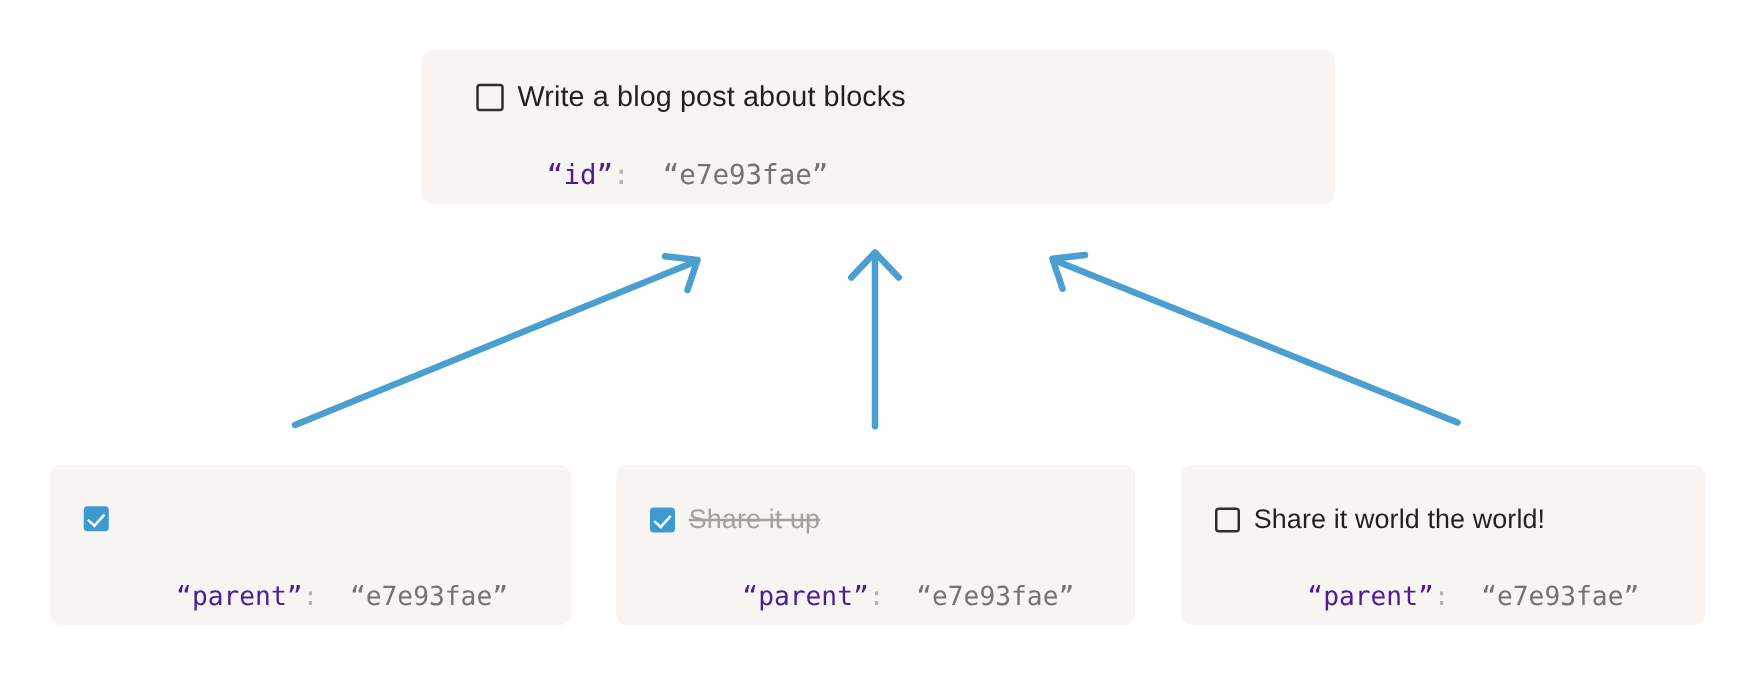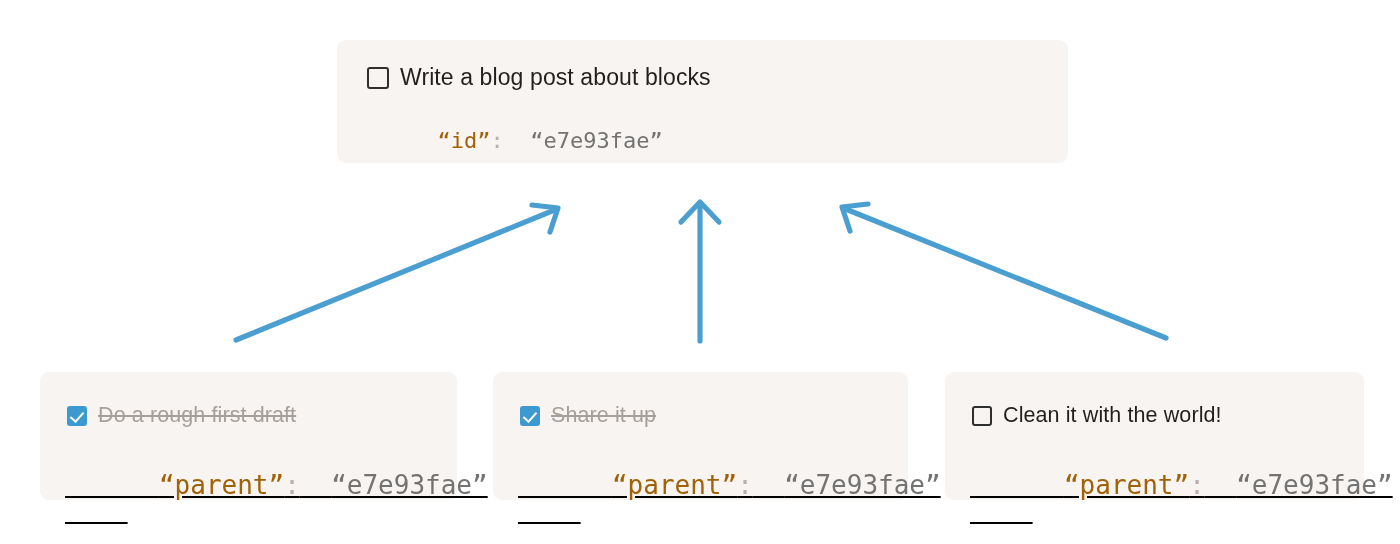--- a/index.html
+++ b/index.html
@@ -47,21 +47,21 @@
   .block-child-1 { left: 493px; width: 415px; }
   .block-child-2 { left: 945px; width: 419px; }
 
   
   .todo-row {
     position: absolute;
     display: flex;
     align-items: center;
     gap: 11px;
   }
-  .block-parent .todo-row { left: 30px; top: 26px; }
+  .block-parent .todo-row { left: 44px; top: 26px; }
   .block-child .todo-row  { left: 27px; top: 33px; }
 
   .checkbox {
     box-sizing: border-box;
     flex: 0 0 auto;
     width: 22px;
     height: 22px;
     border-radius: 3px;
     position: relative;
   }
@@ -105,23 +105,23 @@
   
   .json-row {
     position: absolute;
     font-family: "DejaVu Sans Mono", monospace;
     font-size: 22px;
     line-height: 1;
     white-space: pre;
   }
   .block-parent .json-row { left: 358px - 337px; }
   .block-parent .json-row { left: 21px; top: 68px; }
-  .block-child  .json-row { left: 25px; top: 74px; font-size: 26px; text-decoration: underline; }
+  .block-child  .json-row { left: 25px; top: 74px; font-size: 21px; }
 
-  .json-key   { color: #a16207; }
+  .json-key   { color: #4c1d95; }
   .json-colon { color: #b9b1ad; }
   .json-val   { color: #737373; }
   .json-space { color: transparent; }
 
   
   #arrows {
     position: absolute;
     left: 0;
     top: 0;
     width: 1400px;
@@ -160,40 +160,39 @@
       <span class="todo-label">Write a blog post about blocks</span>
     </div>
     <div class="json-row">
       <span class="json-key">“id”</span><span class="json-colon">:</span><span class="json-space">&nbsp;&nbsp;</span><span class="json-val">“e7e93fae”</span>
     </div>
   </div>
 
   <div class="block block-child block-child-0">
     <div class="todo-row">
       <span class="checkbox checked"></span>
-      <span class="todo-label done">Do a rough first draft</span>
     </div>
     <div class="json-row">
       <span class="json-key">“parent”</span><span class="json-colon">:</span><span class="json-space">&nbsp;&nbsp;</span><span class="json-val">“e7e93fae”</span>
     </div>
   </div>
 
   <div class="block block-child block-child-1">
     <div class="todo-row">
       <span class="checkbox checked"></span>
       <span class="todo-label done">Share it up</span>
     </div>
     <div class="json-row">
       <span class="json-key">“parent”</span><span class="json-colon">:</span><span class="json-space">&nbsp;&nbsp;</span><span class="json-val">“e7e93fae”</span>
     </div>
   </div>
 
   <div class="block block-child block-child-2">
     <div class="todo-row">
       <span class="checkbox unchecked"></span>
-      <span class="todo-label">Clean it with the world!</span>
+      <span class="todo-label">Share it world the world!</span>
     </div>
     <div class="json-row">
       <span class="json-key">“parent”</span><span class="json-colon">:</span><span class="json-space">&nbsp;&nbsp;</span><span class="json-val">“e7e93fae”</span>
     </div>
   </div>
 
 </div>
 
 </body></html>

